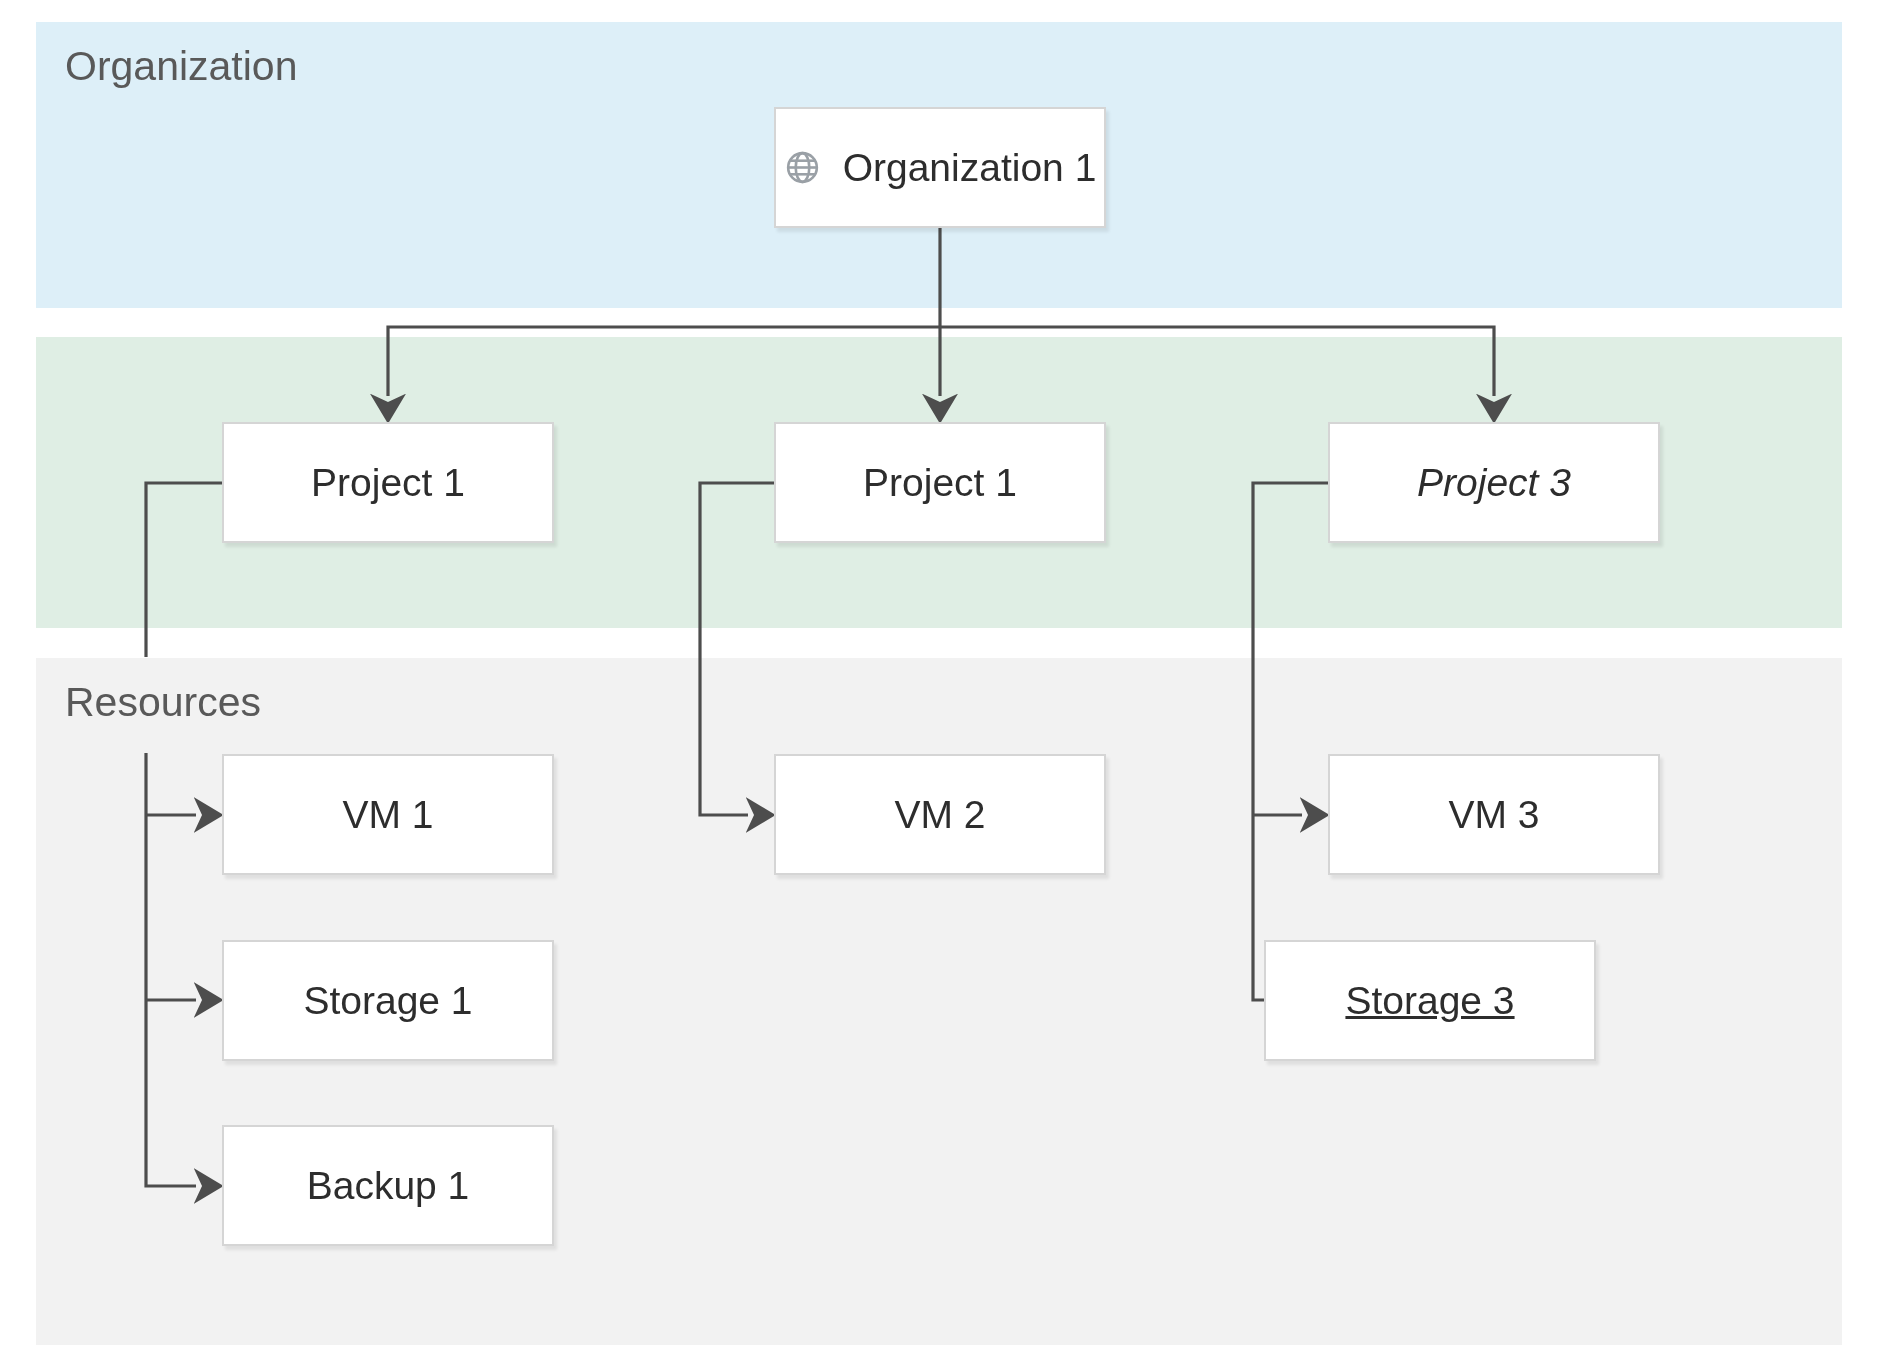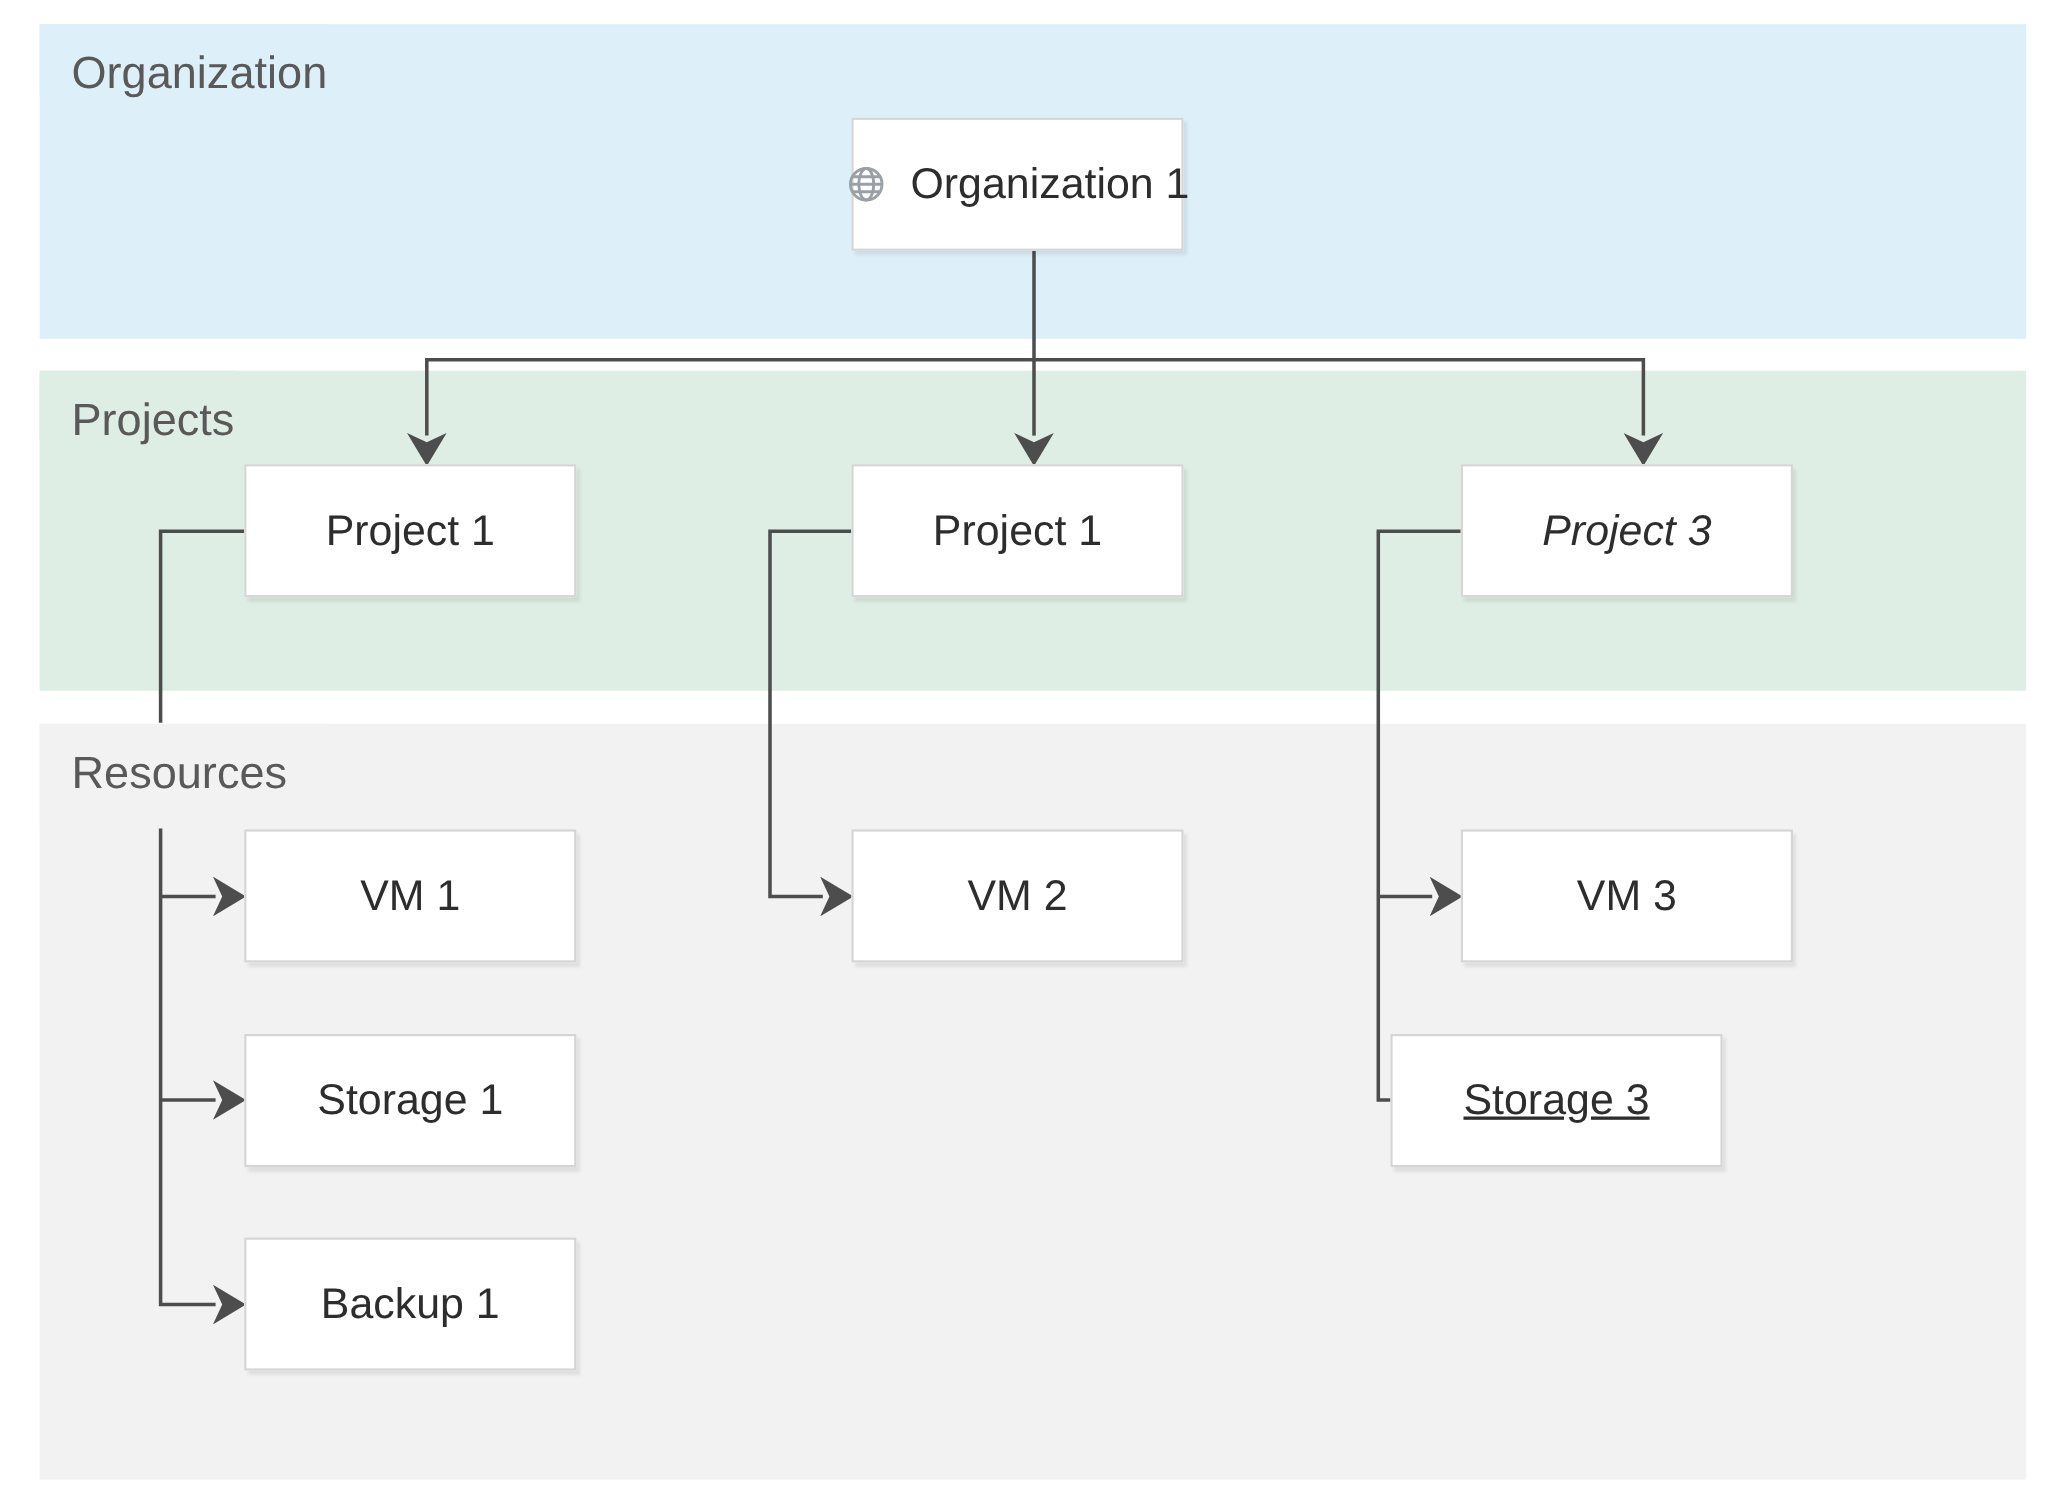--- a/index.html
+++ b/index.html
@@ -29,21 +29,21 @@
   .band-label.organization { left: 36px; top: 22px;  background: #ddeff8; }
   .band-label.projects     { left: 36px; top: 337px; background: #dfeee4; }
   
   .band-label.resources    { left: 36px; top: 658px; width: 262px; height: 95px; background: #f2f2f2; }
 
   #edges { position: absolute; left: 0; top: 0; z-index: 2; }
 
   .node {
     position: absolute;
     z-index: 4;
-    width: 302px;
+    width: 332px;
     height: 121px;
     box-sizing: border-box;
     background: #ffffff;
     border: 2px solid #d5d5d5;
     box-shadow: 3px 4px 3px rgba(0,0,0,0.08);
     display: flex;
     align-items: center;
     justify-content: center;
     font-size: 39px;
     color: #2d2d2d;
@@ -86,21 +86,20 @@
       <path d="M146 753 V1186 H196" marker-end="url(#arrow)"></path>
       <path d="M146 815 H196" marker-end="url(#arrow)"></path>
       <path d="M146 1000 H196" marker-end="url(#arrow)"></path>
       <path d="M774 483 H700 V815 H748" marker-end="url(#arrow)"></path>
       <path d="M1328 483 H1253 V1000 H1302" marker-end="url(#arrow)"></path>
       <path d="M1253 815 H1302" marker-end="url(#arrow)"></path>
     </g>
   </svg>
 
   <div class="band-label organization">Organization</div>
-  <div class="band-label projects">Projects</div>
   <div class="band-label resources">Resources</div>
 
   <div class="node org1">
     <span class="icon">
       <svg width="37" height="37" viewBox="0 0 24 24" fill="none" stroke="#9aa0a6" stroke-width="1.7">
         <circle cx="12" cy="12" r="9.3"></circle>
         <ellipse cx="12" cy="12" rx="4.4" ry="9.3"></ellipse>
         <path d="M2.7 12 H21.3"></path>
         <path d="M3.9 7.6 H20.1"></path>
         <path d="M3.9 16.4 H20.1"></path>

